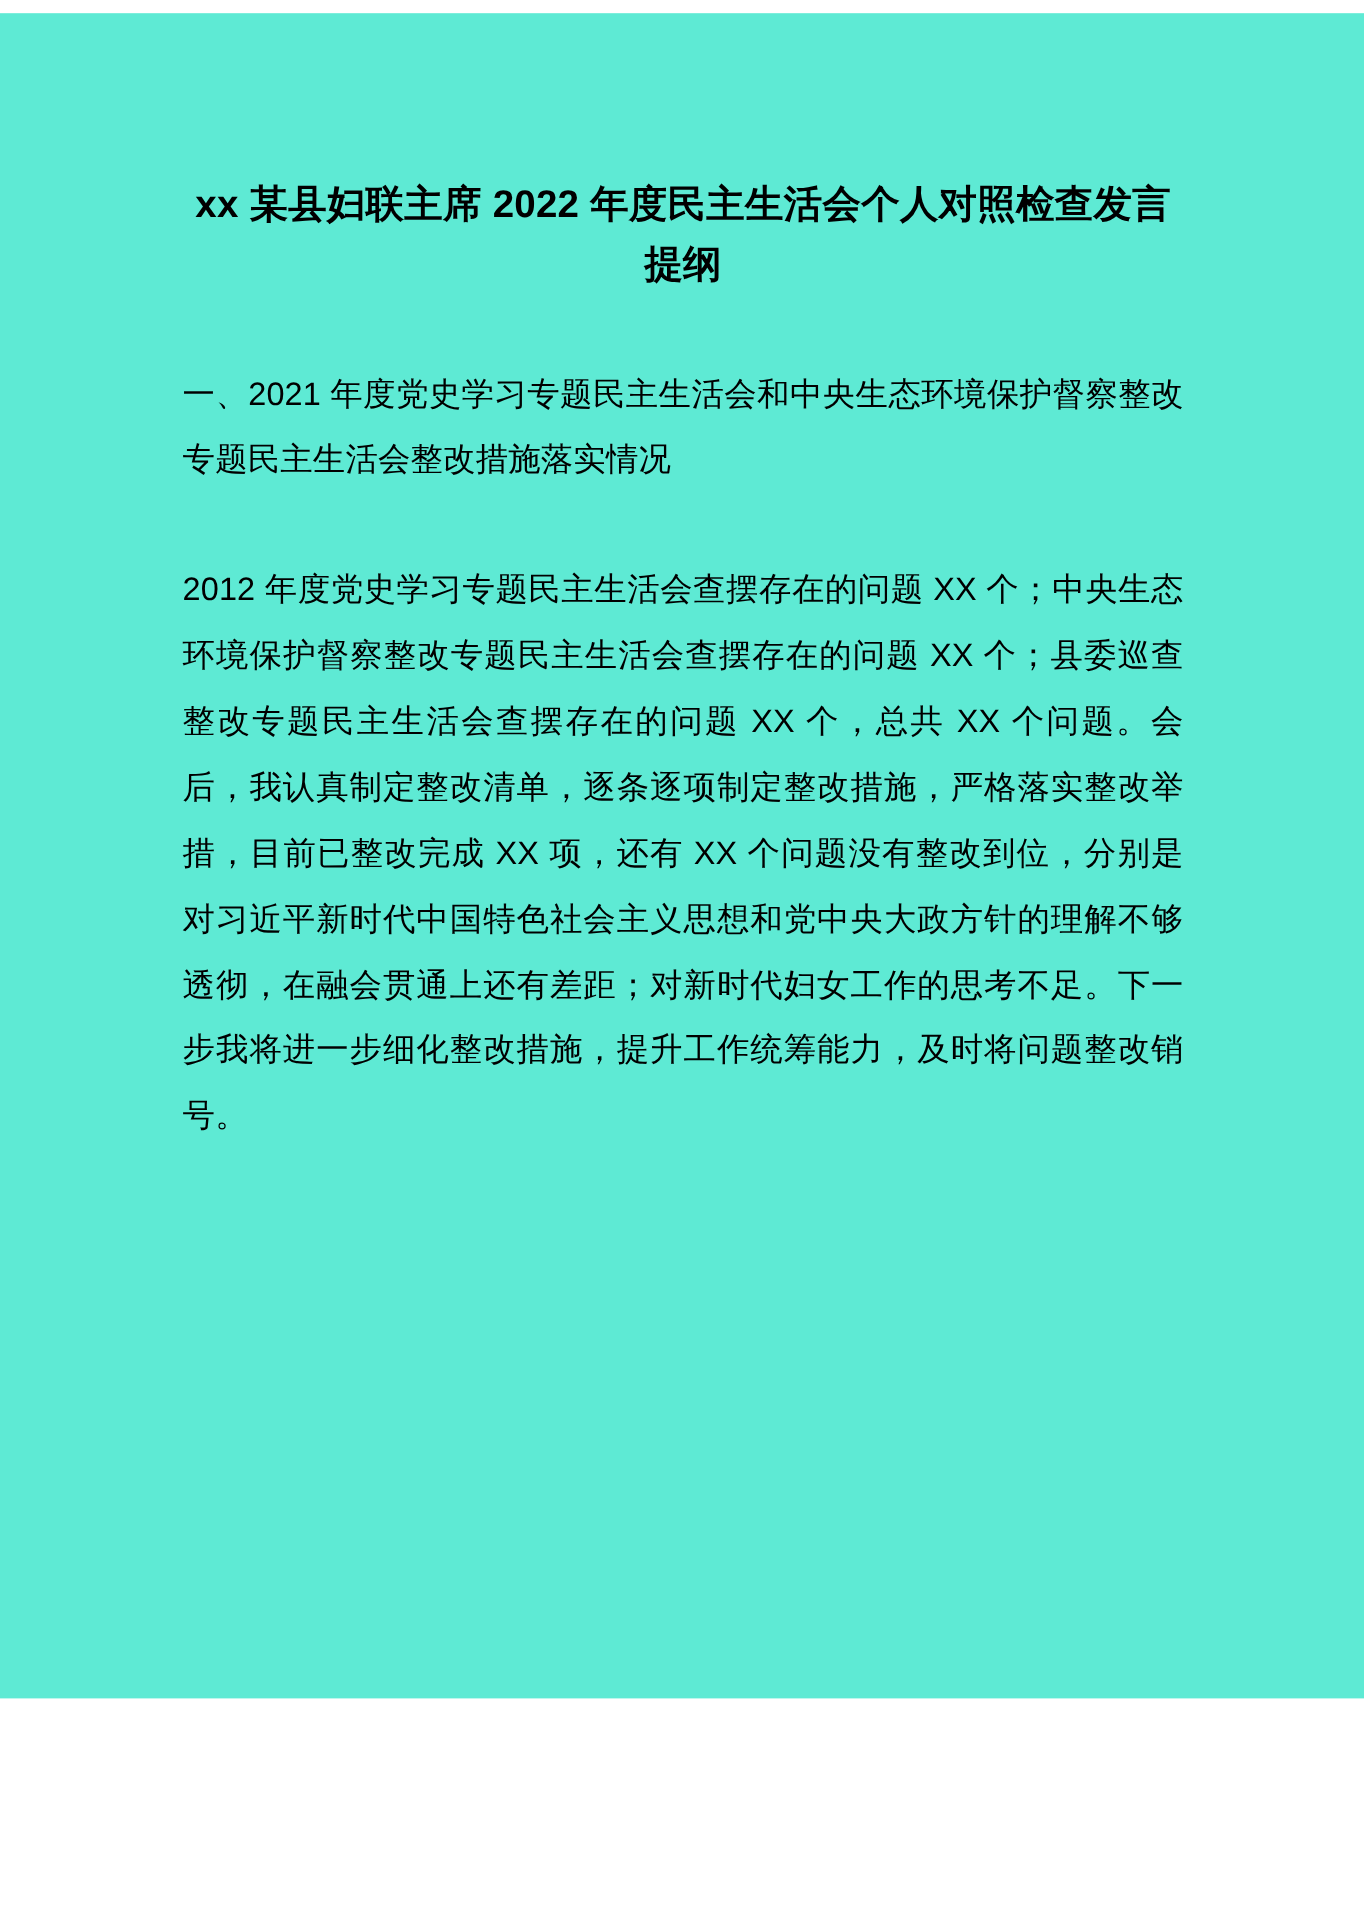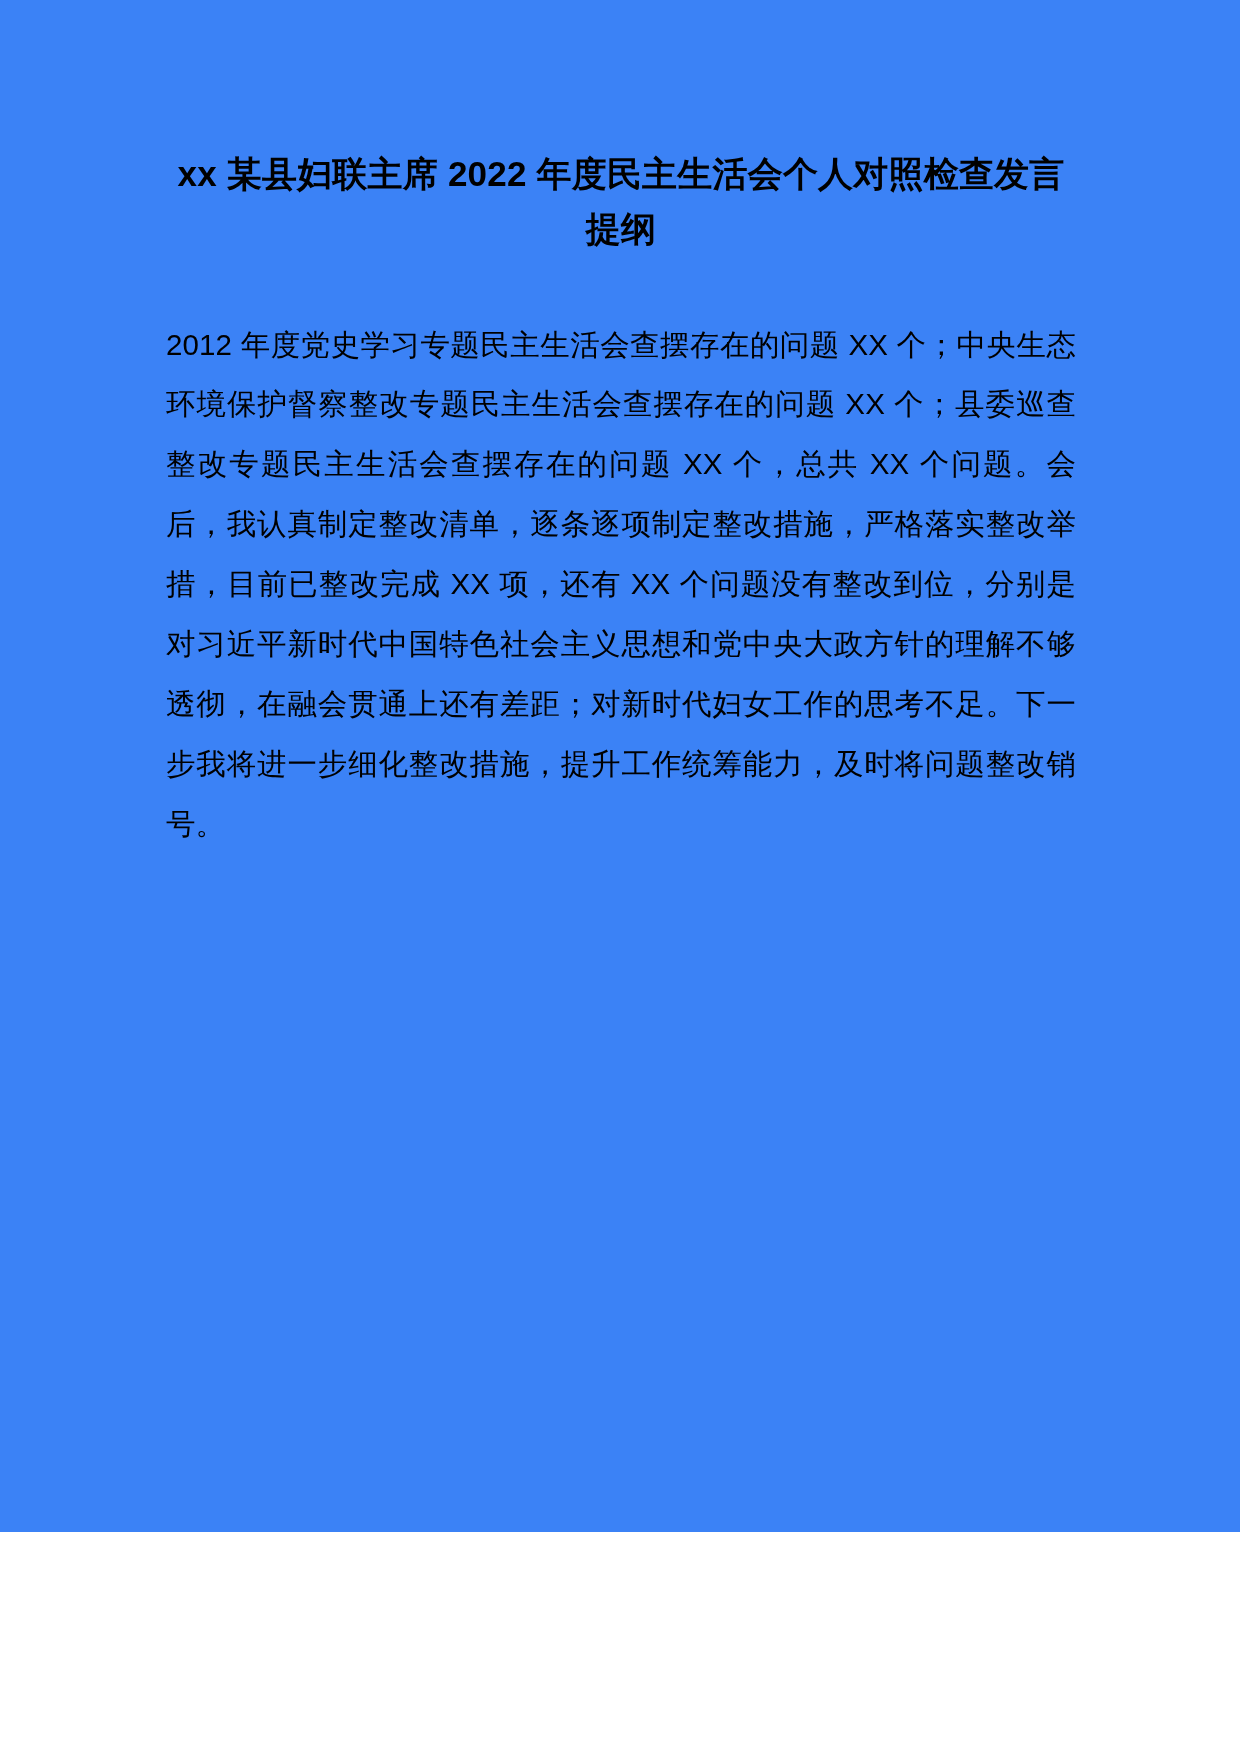--- a/index.html
+++ b/index.html
@@ -4,22 +4,22 @@
 <style>
   html, body {
     margin: 0;
     padding: 0;
     background: #ffffff;
   }
   .page {
     position: relative;
     width: 1240px;
     height: 1532px;
-    background: #3b82f6;
-    margin: 0 auto;
+    background: #5eead4;
+    margin: 12px auto;
     box-sizing: border-box;
     padding: 0;
     overflow: hidden;
   }
   .content {
     position: absolute;
     left: 166px;
     top: 0;
     width: 910px;
   }
@@ -66,17 +66,18 @@
 </style>
 </head>
 <body>
 
 <div class="page">
   <div class="content">
 
     <h1 class="doc-title">xx 某县妇联主席 2022 年度民主生活会个人对照检查发言提纲</h1>
 
 
+    <p class="section-heading">一、2021 年度党史学习专题民主生活会和中央生态环境保护督察整改专题民主生活会整改措施落实情况</p>
 
     <p class="para body-1">2012 年度党史学习专题民主生活会查摆存在的问题 XX 个；中央生态环境保护督察整改专题民主生活会查摆存在的问题 XX 个；县委巡查整改专题民主生活会查摆存在的问题 XX 个，总共 XX 个问题。会后，我认真制定整改清单，逐条逐项制定整改措施，严格落实整改举措，目前已整改完成 XX 项，还有 XX 个问题没有整改到位，分别是对习近平新时代中国特色社会主义思想和党中央大政方针的理解不够透彻，在融会贯通上还有差距；对新时代妇女工作的思考不足。下一步我将进一步细化整改措施，提升工作统筹能力，及时将问题整改销号。</p>
 
   </div>
 </div>
 
 </body></html>

